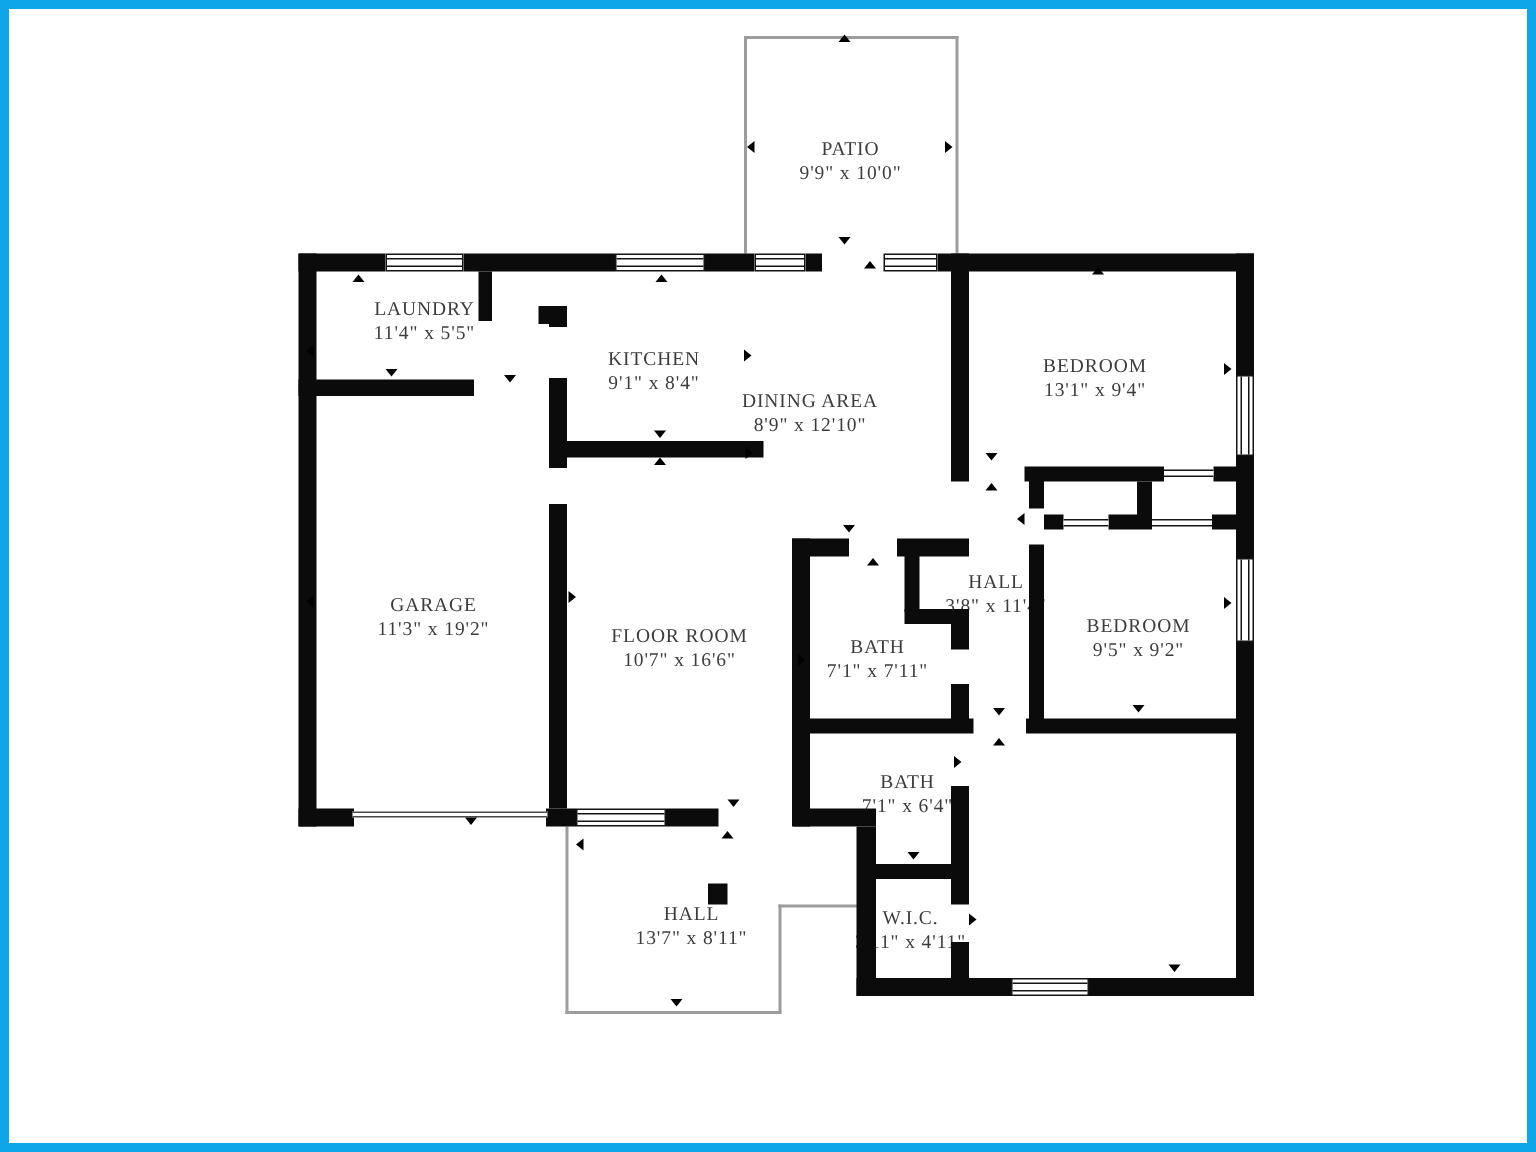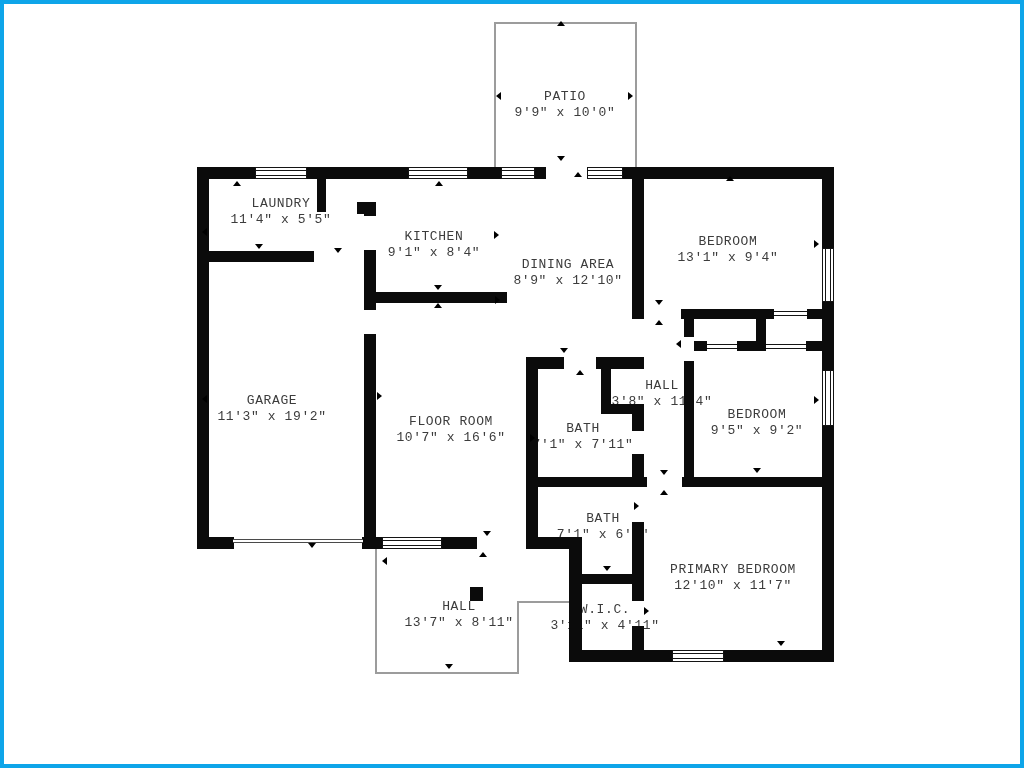--- a/index.html
+++ b/index.html
@@ -1,18 +1,18 @@
 <!DOCTYPE html>
 <html><head>
 <meta charset="utf-8">
 <style>
   html,body{margin:0;padding:0;background:#fff;}
   .plan{position:relative;width:1024px;height:768px;background:#ffffff;
-        font-family:Liberation Mono, monospace;overflow:hidden;
-        border:4px solid #0ea5e9;box-sizing:border-box;}
+        font-family:Liberation Serif, serif;overflow:hidden;
+        border:6px solid #0ea5e9;box-sizing:border-box;}
   .w{position:absolute;background:#0b0b0b;z-index:3;}
   .post{position:absolute;background:#0b0b0b;z-index:3;}
   .outline{position:absolute;background:#9c9c9c;z-index:1;}
   .win-h{position:absolute;height:12px;background:#fff;border:1px solid #141414;box-sizing:border-box;z-index:4;}
   .win-h::after{content:"";position:absolute;left:0;right:0;top:2px;bottom:2px;
         border-top:1px solid #141414;border-bottom:1px solid #141414;}
   .win-v{position:absolute;width:12px;background:#fff;border:1px solid #141414;box-sizing:border-box;z-index:4;}
   .win-v::after{content:"";position:absolute;top:0;bottom:0;left:2px;right:2px;
         border-left:1px solid #141414;border-right:1px solid #141414;}
   .slide{position:absolute;height:5px;background:#fff;border-top:1px solid #141414;border-bottom:1px solid #141414;box-sizing:border-box;z-index:4;}
@@ -155,29 +155,29 @@
     <div>9'9" x 10'0"</div>
   </div>
   <div class="room-label" style="left:277px;top:192px">
     <div>LAUNDRY</div>
     <div>11'4" x 5'5"</div>
   </div>
   <div class="room-label" style="left:430px;top:225px">
     <div>KITCHEN</div>
     <div>9'1" x 8'4"</div>
   </div>
-  <div class="room-label" style="left:564px;top:253px">
+  <div class="room-label" style="left:534px;top:253px">
     <div>DINING AREA</div>
     <div>8'9" x 12'10"</div>
   </div>
   <div class="room-label" style="left:724px;top:230px">
     <div>BEDROOM</div>
     <div>13'1" x 9'4"</div>
   </div>
-  <div class="room-label" style="left:268px;top:389px">
+  <div class="room-label" style="left:283px;top:389px">
     <div>GARAGE</div>
     <div>11'3" x 19'2"</div>
   </div>
   <div class="room-label" style="left:447px;top:410px">
     <div>FLOOR ROOM</div>
     <div>10'7" x 16'6"</div>
   </div>
   <div class="room-label" style="left:579px;top:417px">
     <div>BATH</div>
     <div>7'1" x 7'11"</div>
@@ -187,24 +187,20 @@
     <div>3'8" x 11'4"</div>
   </div>
   <div class="room-label" style="left:753px;top:403px">
     <div>BEDROOM</div>
     <div>9'5" x 9'2"</div>
   </div>
   <div class="room-label" style="left:599px;top:507px">
     <div>BATH</div>
     <div>7'1" x 6'4"</div>
   </div>
-  <div class="room-label" style="left:729px;top:558px">
-    <div>PRIMARY BEDROOM</div>
-    <div>12'10" x 11'7"</div>
-  </div>
   <div class="room-label" style="left:601px;top:598px">
     <div>W.I.C.</div>
     <div>3'11" x 4'11"</div>
   </div>
   <div class="room-label" style="left:455px;top:595px">
     <div>HALL</div>
     <div>13'7" x 8'11"</div>
   </div>
 
 

